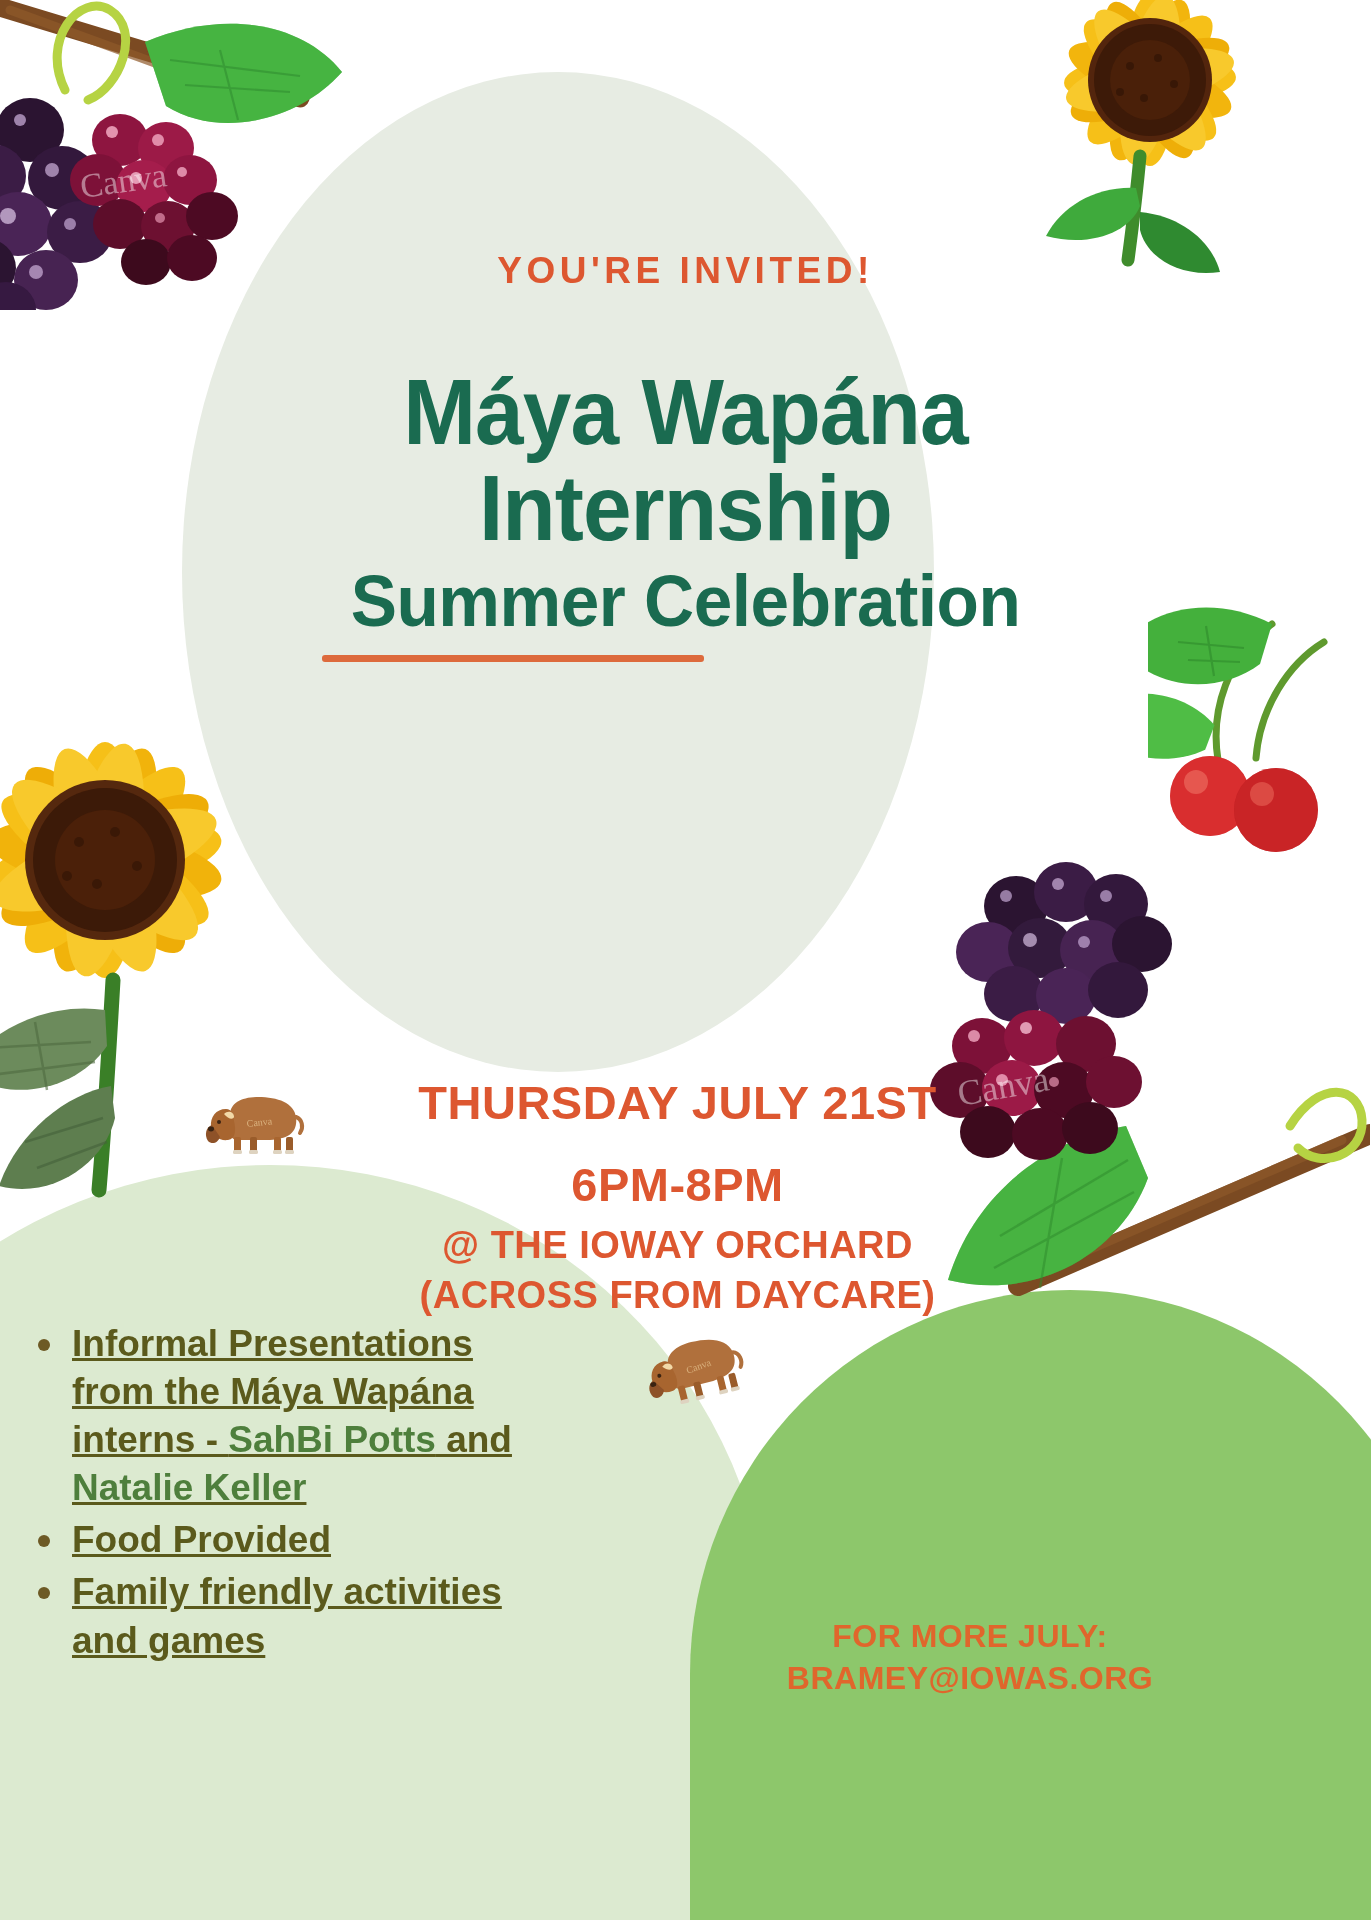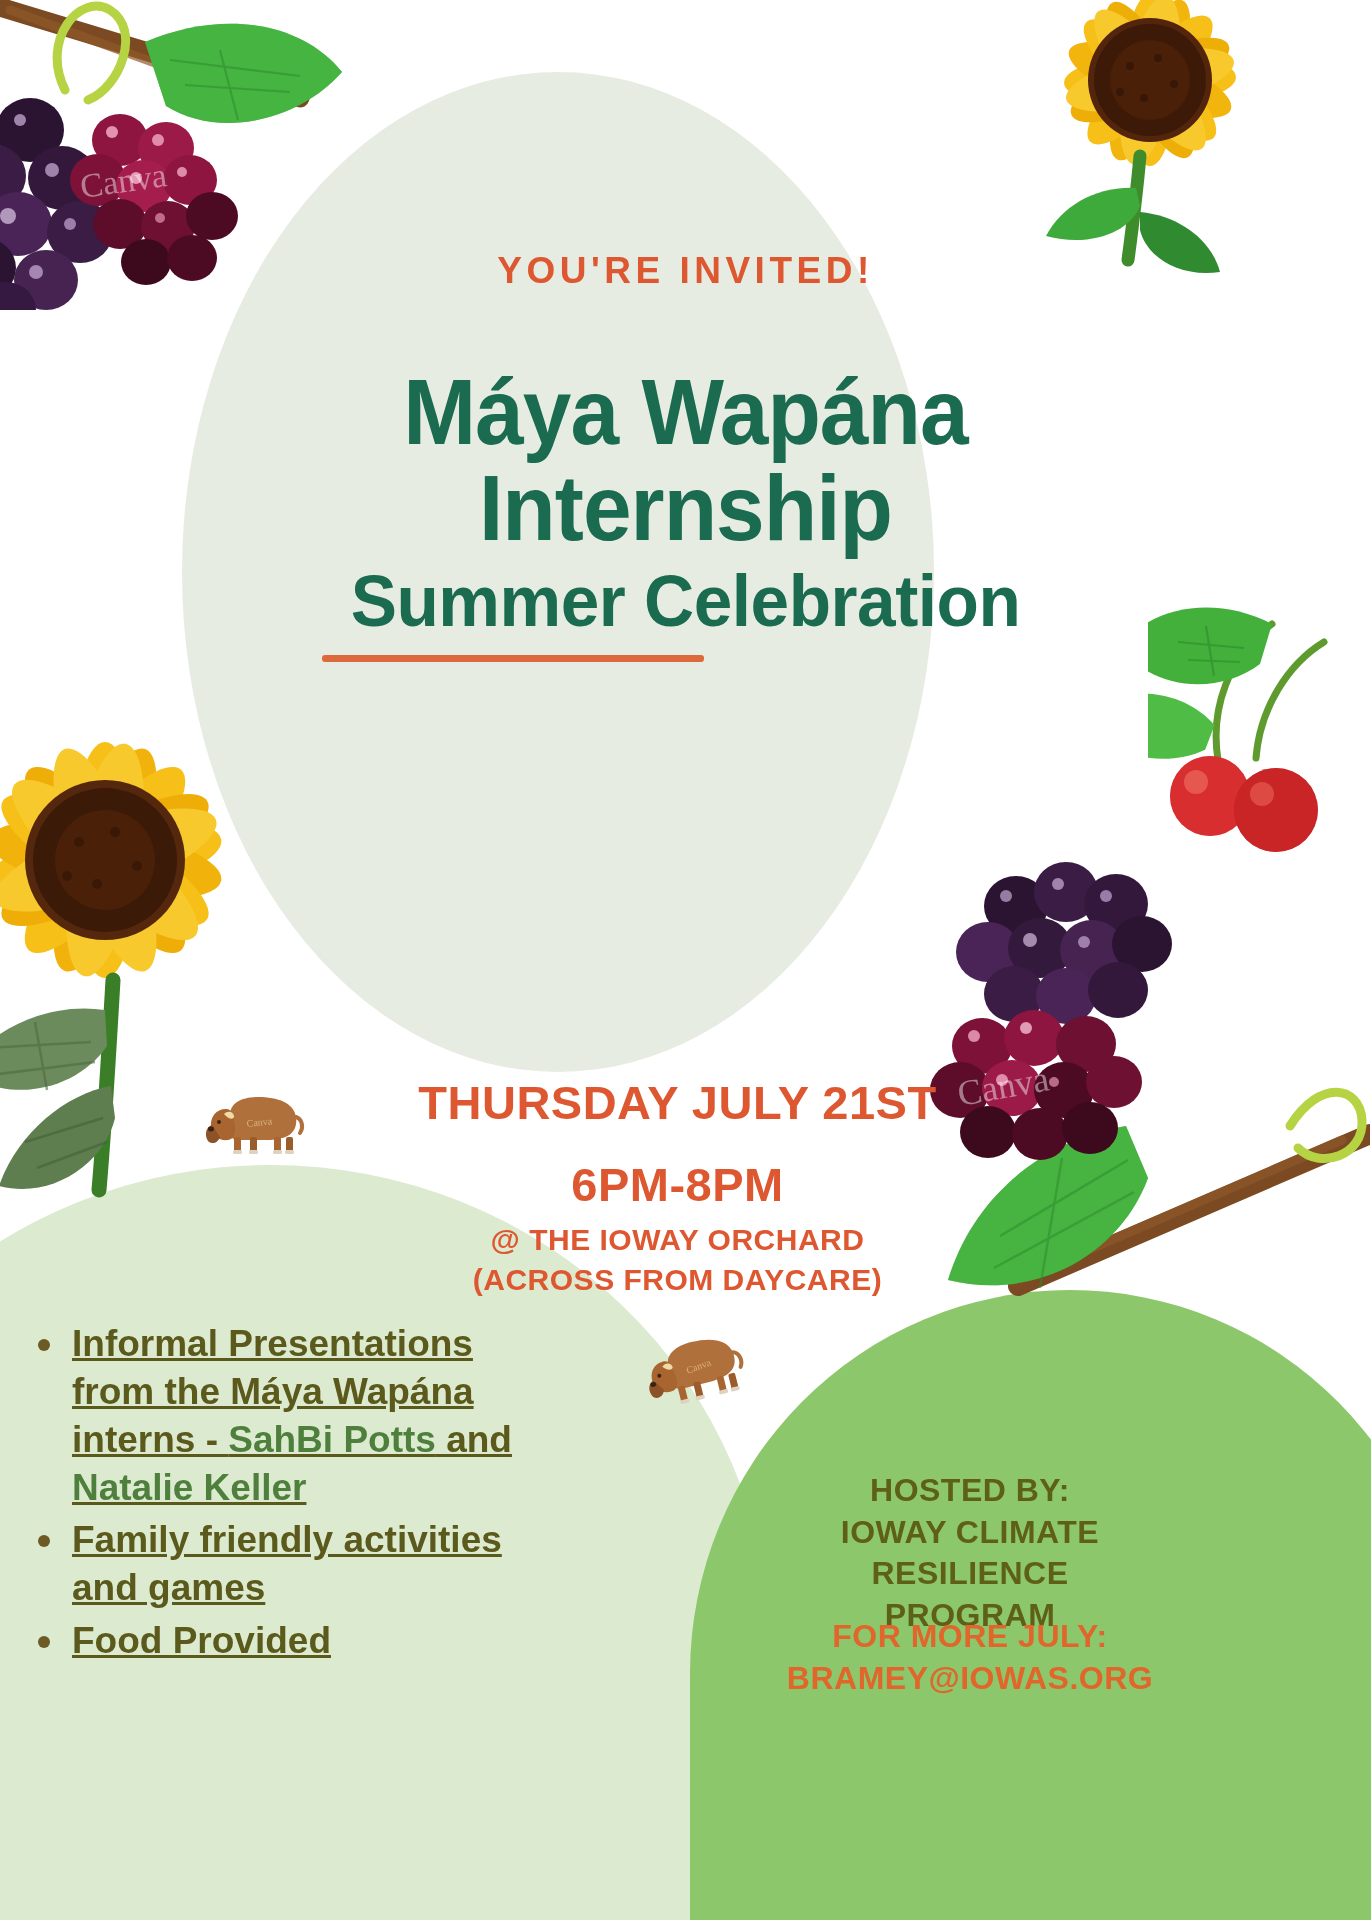--- a/index.html
+++ b/index.html
@@ -89,21 +89,21 @@
   }
 
   .details {
     position:absolute; left:0; right:16px; top:1075px;
     text-align:center;
     color:#dd5730;
     font-weight:bold;
   }
   .det-date { font-size:47px; line-height:1.20; letter-spacing:0.5px; }
   .det-time { font-size:47px; line-height:1.48; letter-spacing:0.5px;margin-top:19px; }
-  .det-loc  { font-size:30px; line-height:1.32; letter-spacing:0.5px; }
+  .det-loc  { font-size:38px; line-height:1.32; letter-spacing:0.5px; }
 
   .bullets {
     position:absolute; left:22px; top:1320px;
     width:520px;
     color:#5b5a1c;
     font-size:37px;
     font-weight:bold;
     line-height:1.30;
     z-index:9;
     text-decoration:underline;
@@ -388,30 +388,25 @@
     <div class="details">
       <div class="det-date">THURSDAY JULY 21ST</div>
       <div class="det-time">6PM-8PM</div>
       <div class="det-loc">@ THE IOWAY ORCHARD</div>
       <div class="det-loc">(ACROSS FROM DAYCARE)</div>
     </div>
 
     <div class="bullets">
       <ul>
         <li><span>Informal Presentations from the Máya Wapána interns - </span><span class="intern-name">SahBi Potts</span><span> and </span><span class="intern-name">Natalie Keller</span></li>
+        <li><span>Food Provided</span></li>
         <li><span>Family friendly activities and games</span></li>
-        <li><span>Food Provided</span></li>
       </ul>
     </div>
 
-    <div class="hosted">
-      <div>HOSTED BY:</div>
-      <div>IOWAY CLIMATE</div>
-      <div>RESILIENCE PROGRAM</div>
-    </div>
 
     <div class="moreinfo">
       <div>FOR MORE JULY:</div>
       <div>BRAMEY@IOWAS.ORG</div>
     </div>
 
   </div>
 </div>
 
 </body></html>

